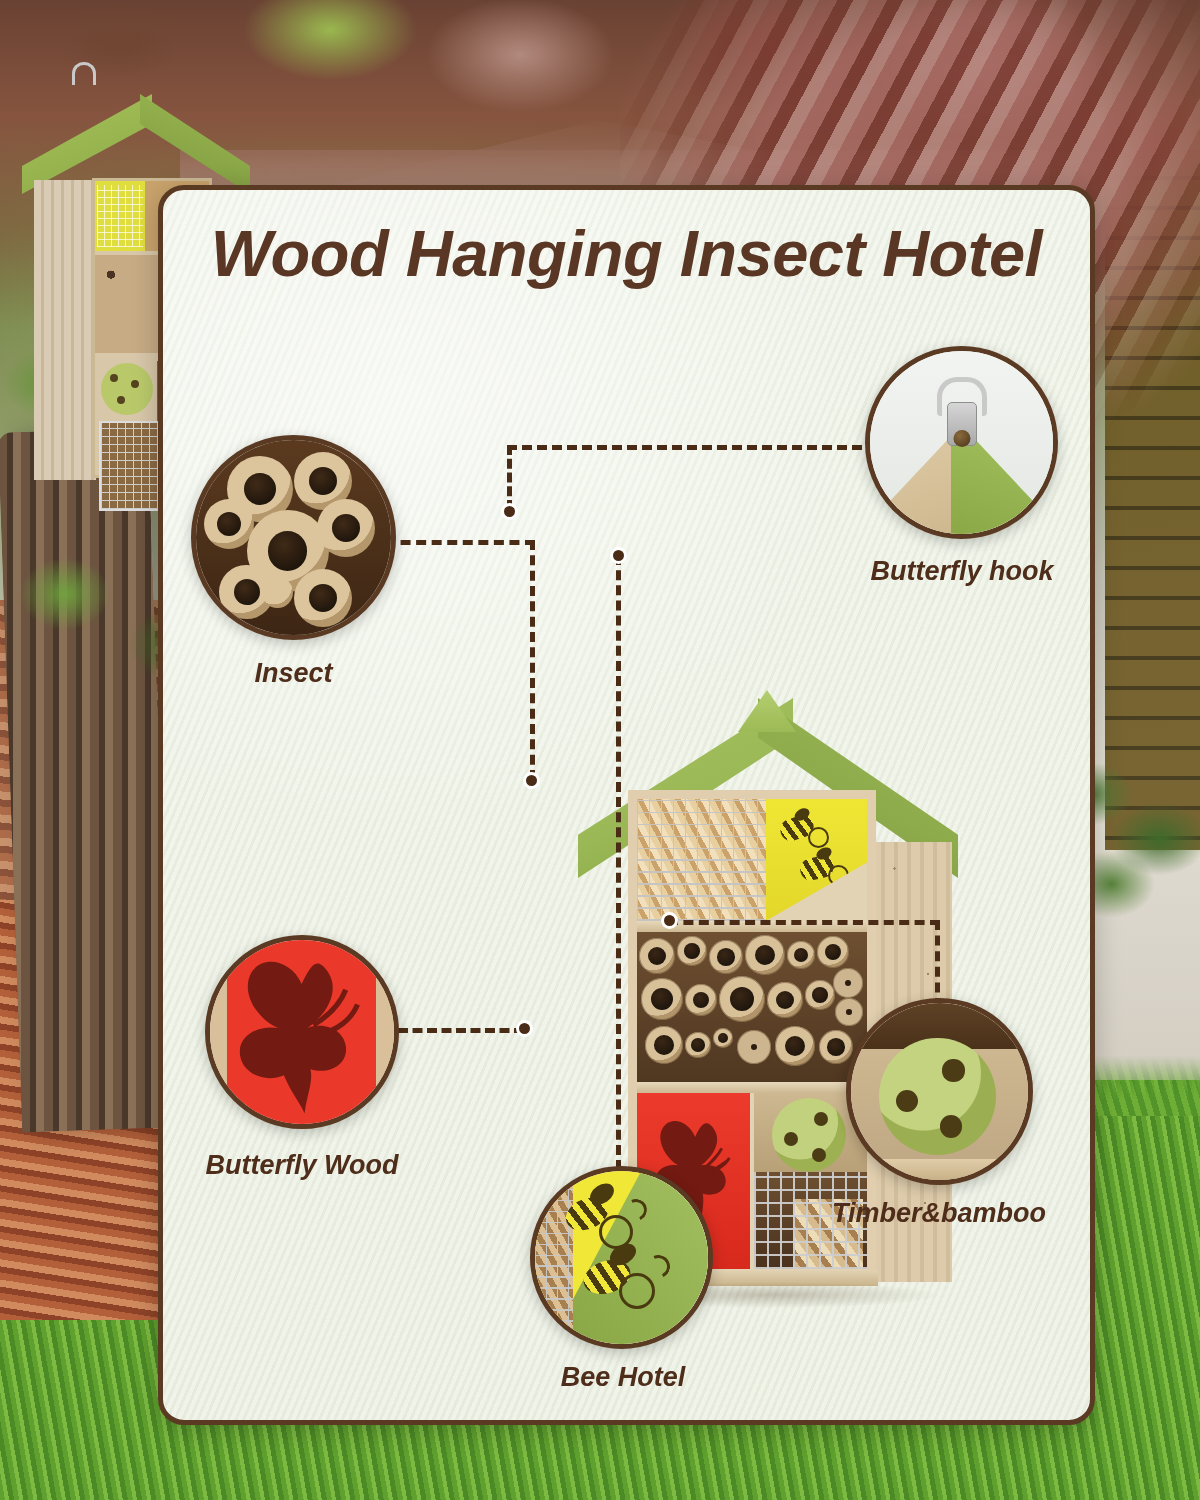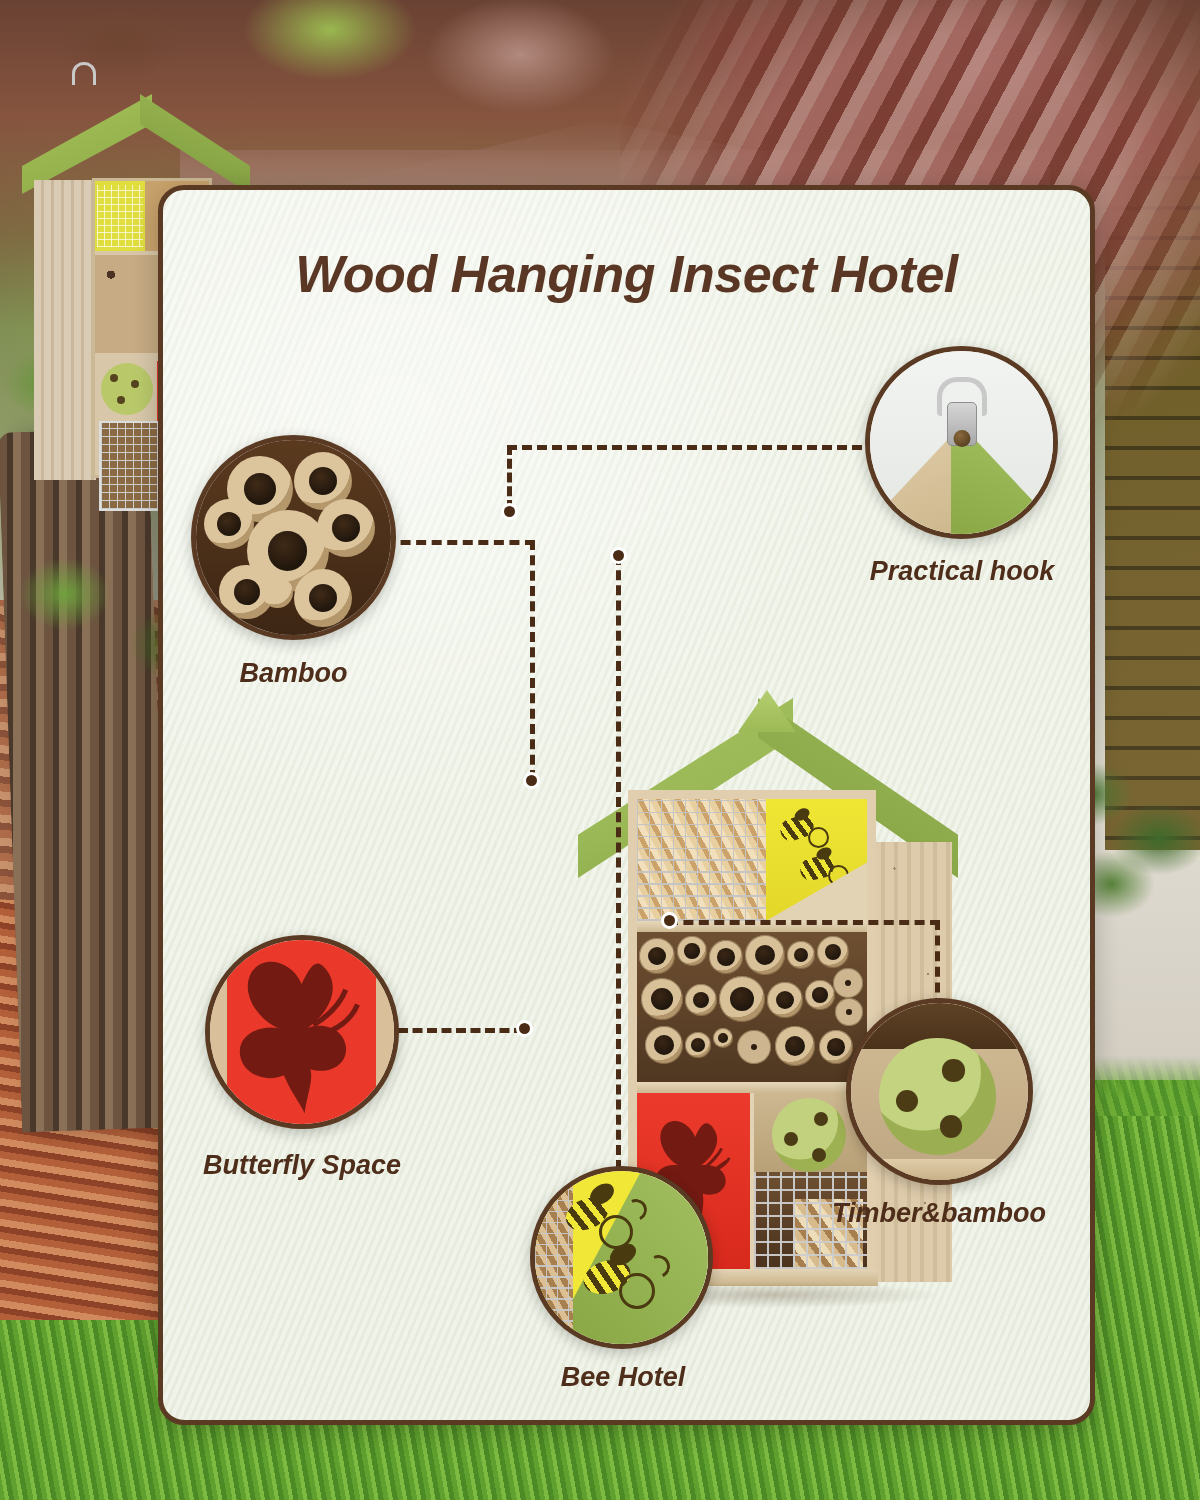--- a/index.html
+++ b/index.html
@@ -169,22 +169,22 @@
     background:
       radial-gradient(ellipse 70% 50% at 25% 18%,rgba(255,255,255,.55),rgba(255,255,255,0) 70%),
       repeating-linear-gradient(113deg,rgba(226,232,216,.55) 0 3px,rgba(244,247,238,.55) 3px 7px),
       linear-gradient(168deg,#f6f7f2 0%,#eef2e7 45%,#eaeee2 100%);
     border:5px solid #5a3a22;border-radius:26px;box-sizing:border-box;
     box-shadow:0 6px 26px rgba(0,0,0,.22);
     overflow:hidden;
   }
 
   .title{
-    position:absolute;left:0;top:54px;width:100%;text-align:center;
-    font-size:52px;font-weight:bold;font-style:italic;color:#5a3724;
+    position:absolute;left:0;top:26px;width:100%;text-align:center;
+    font-size:65px;font-weight:bold;font-style:italic;color:#5a3724;
     letter-spacing:-.5px;white-space:nowrap;
   }
 
   
   .product{position:absolute;left:415px;top:300px;width:375px;height:830px;}
   .p-roofL{position:absolute;left:0;top:208px;width:215px;height:180px;
     background:linear-gradient(158deg,#a7c461 0%,#9ab855 55%,#86a545 100%);
     clip-path:polygon(100% 0%,100% 22%,0% 100%,0% 76%);}
   .p-roofR{position:absolute;left:180px;top:208px;width:200px;height:180px;
     background:linear-gradient(205deg,#9db95a 0%,#8dab4b 55%,#7b993d 100%);
@@ -475,47 +475,47 @@
           <b style="left:16%;top:8%;width:34%;height:34%"></b>
           <b style="left:50%;top:6%;width:30%;height:30%"></b>
           <b style="left:4%;top:30%;width:26%;height:26%"></b>
           <b style="left:26%;top:36%;width:42%;height:42%"></b>
           <b style="left:62%;top:30%;width:30%;height:30%"></b>
           <b style="left:12%;top:64%;width:28%;height:28%"></b>
           <b class="solid" style="left:34%;top:70%;width:16%;height:16%"></b>
           <b style="left:50%;top:66%;width:30%;height:30%"></b>
         </div>
       </div>
-      <div class="clabel" style="left:28px;top:468px;width:205px">Bamboo</div>
+      <div class="clabel" style="left:28px;top:468px;width:205px">Insect</div>
     </div>
 
     <div class="callout">
       <div class="cc" style="left:702px;top:156px;width:193px;height:193px">
         <div class="fill-hook">
           <div class="rfL"></div>
             <div class="rfR"></div>
           <div class="dring"></div>
             <div class="plate"></div>
             <div class="screw"></div>
         </div>
       </div>
-      <div class="clabel" style="left:670px;top:366px;width:258px">Practical hook</div>
+      <div class="clabel" style="left:670px;top:366px;width:258px">Butterfly hook</div>
     </div>
 
     <div class="callout">
       <div class="cc" style="left:42px;top:745px;width:194px;height:194px">
         <div class="fill-bfly">
           <svg viewBox="0 0 100 110" style="position:absolute;left:10%;top:3%;width:80%;height:94%">
             <path fill="#731a12" d="M50 22 C43 6 24 2 16 14 C8 28 20 46 34 52 C22 50 8 56 8 68 C8 82 24 90 38 84 C44 98 50 104 52 110 C54 96 58 88 56 80 C70 84 82 76 80 64 C78 52 64 48 54 52 C68 42 76 26 68 14 C60 2 56 10 50 22 Z"></path>
             <path stroke="#731a12" stroke-width="3.5" fill="none" d="M58 50 C68 44 76 36 80 26"></path>
             <path stroke="#731a12" stroke-width="3.5" fill="none" d="M62 56 C74 54 84 46 88 36"></path>
           </svg>
         </div>
       </div>
-      <div class="clabel" style="left:8px;top:960px;width:262px">Butterfly Space</div>
+      <div class="clabel" style="left:8px;top:960px;width:262px">Butterfly Wood</div>
     </div>
 
     <div class="callout">
       <div class="cc" style="left:683px;top:808px;width:187px;height:187px">
         <div class="fill-timber">
           <div class="bk"></div>
           <div class="lg">
             <i style="left:14%;top:44%;width:19%;height:19%"></i>
             <i style="left:54%;top:18%;width:19%;height:19%"></i>
             <i style="left:52%;top:66%;width:19%;height:19%"></i>

